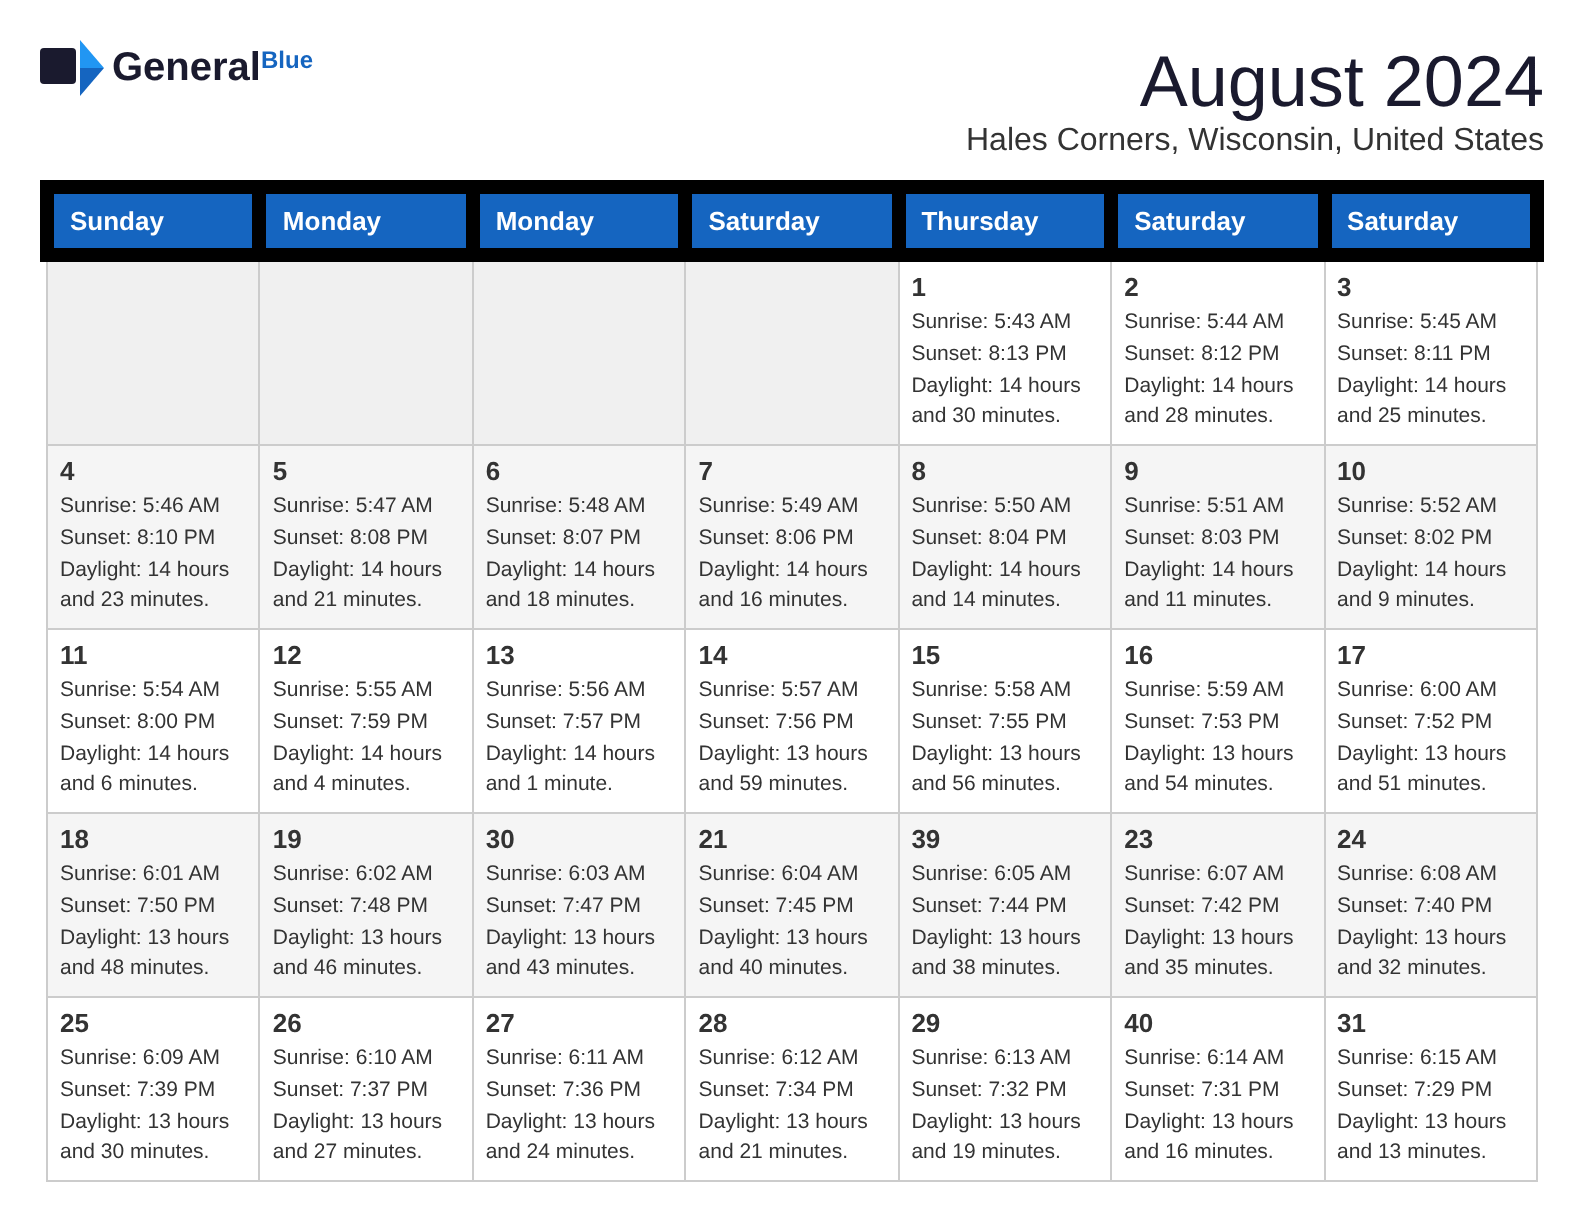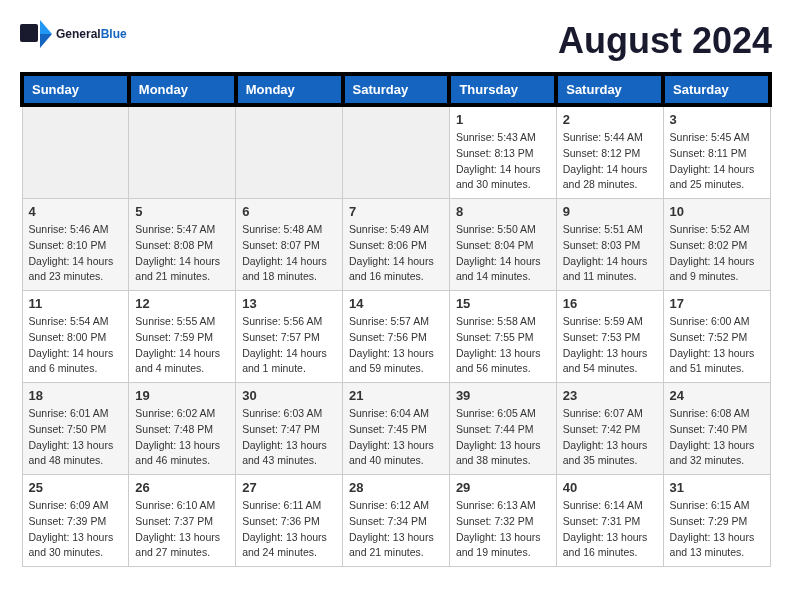--- a/index.html
+++ b/index.html
@@ -24,40 +24,40 @@
     .logo-row {
       display: flex;
       align-items: center;
       gap: 4px;
     }
     .title-section {
       text-align: right;
     }
     .month-year {
       font-size: 36px;
-      font-weight: bold;
+      font-weight: normal;
       color: #1a1a2e;
     }
     .location {
       font-size: 16px;
       color: #333;
     }
     table {
       width: 100%;
       border-collapse: collapse;
       table-layout: fixed;
     }
     th {
       background-color: #1565c0;
       color: #fff;
       text-align: left;
       padding: 6px 8px;
       font-size: 13px;
       font-weight: bold;
-      border: 4px solid #000000;
+      border: 7px solid #000000;
     }
     td {
       border: 1px solid #ccc;
       vertical-align: top;
       padding: 5px 6px;
       font-size: 11px;
       color: #222;
       height: 80px;
     }
     td.empty {
@@ -88,28 +88,29 @@
 <div class="header-section">
   <div class="logo">
     <div class="logo-row">
       <svg width="32" height="28" viewBox="0 0 32 28">
         <rect x="0" y="4" width="18" height="18" rx="2" fill="#1a1a2e"></rect>
         <polygon points="20,0 32,14 20,14" fill="#2196f3"></polygon>
         <polygon points="20,14 32,14 20,28" fill="#1565c0"></polygon>
       </svg>
       <div>
         <div style="display:flex; gap:0;">
-          <span style="font-size:12px; font-weight:bold; color:#1a1a2e;">General</span>
+          <span style="font-size:20px; font-weight:bold; color:#1a1a2e;">General</span>
           <span style="font-size:12px; font-weight:bold; color:#1565c0;">Blue</span>
         </div>
       </div>
     </div>
   </div>
   <div class="title-section">
     <div class="month-year">August 2024</div>
+    <div class="location">Hales Corners, Wisconsin, United States</div>
   </div>
 </div>
 
 <table>
   <thead>
     <tr>
         <th>Sunday</th>
         <th>Monday</th>
         <th>Monday</th>
         <th>Saturday</th>

